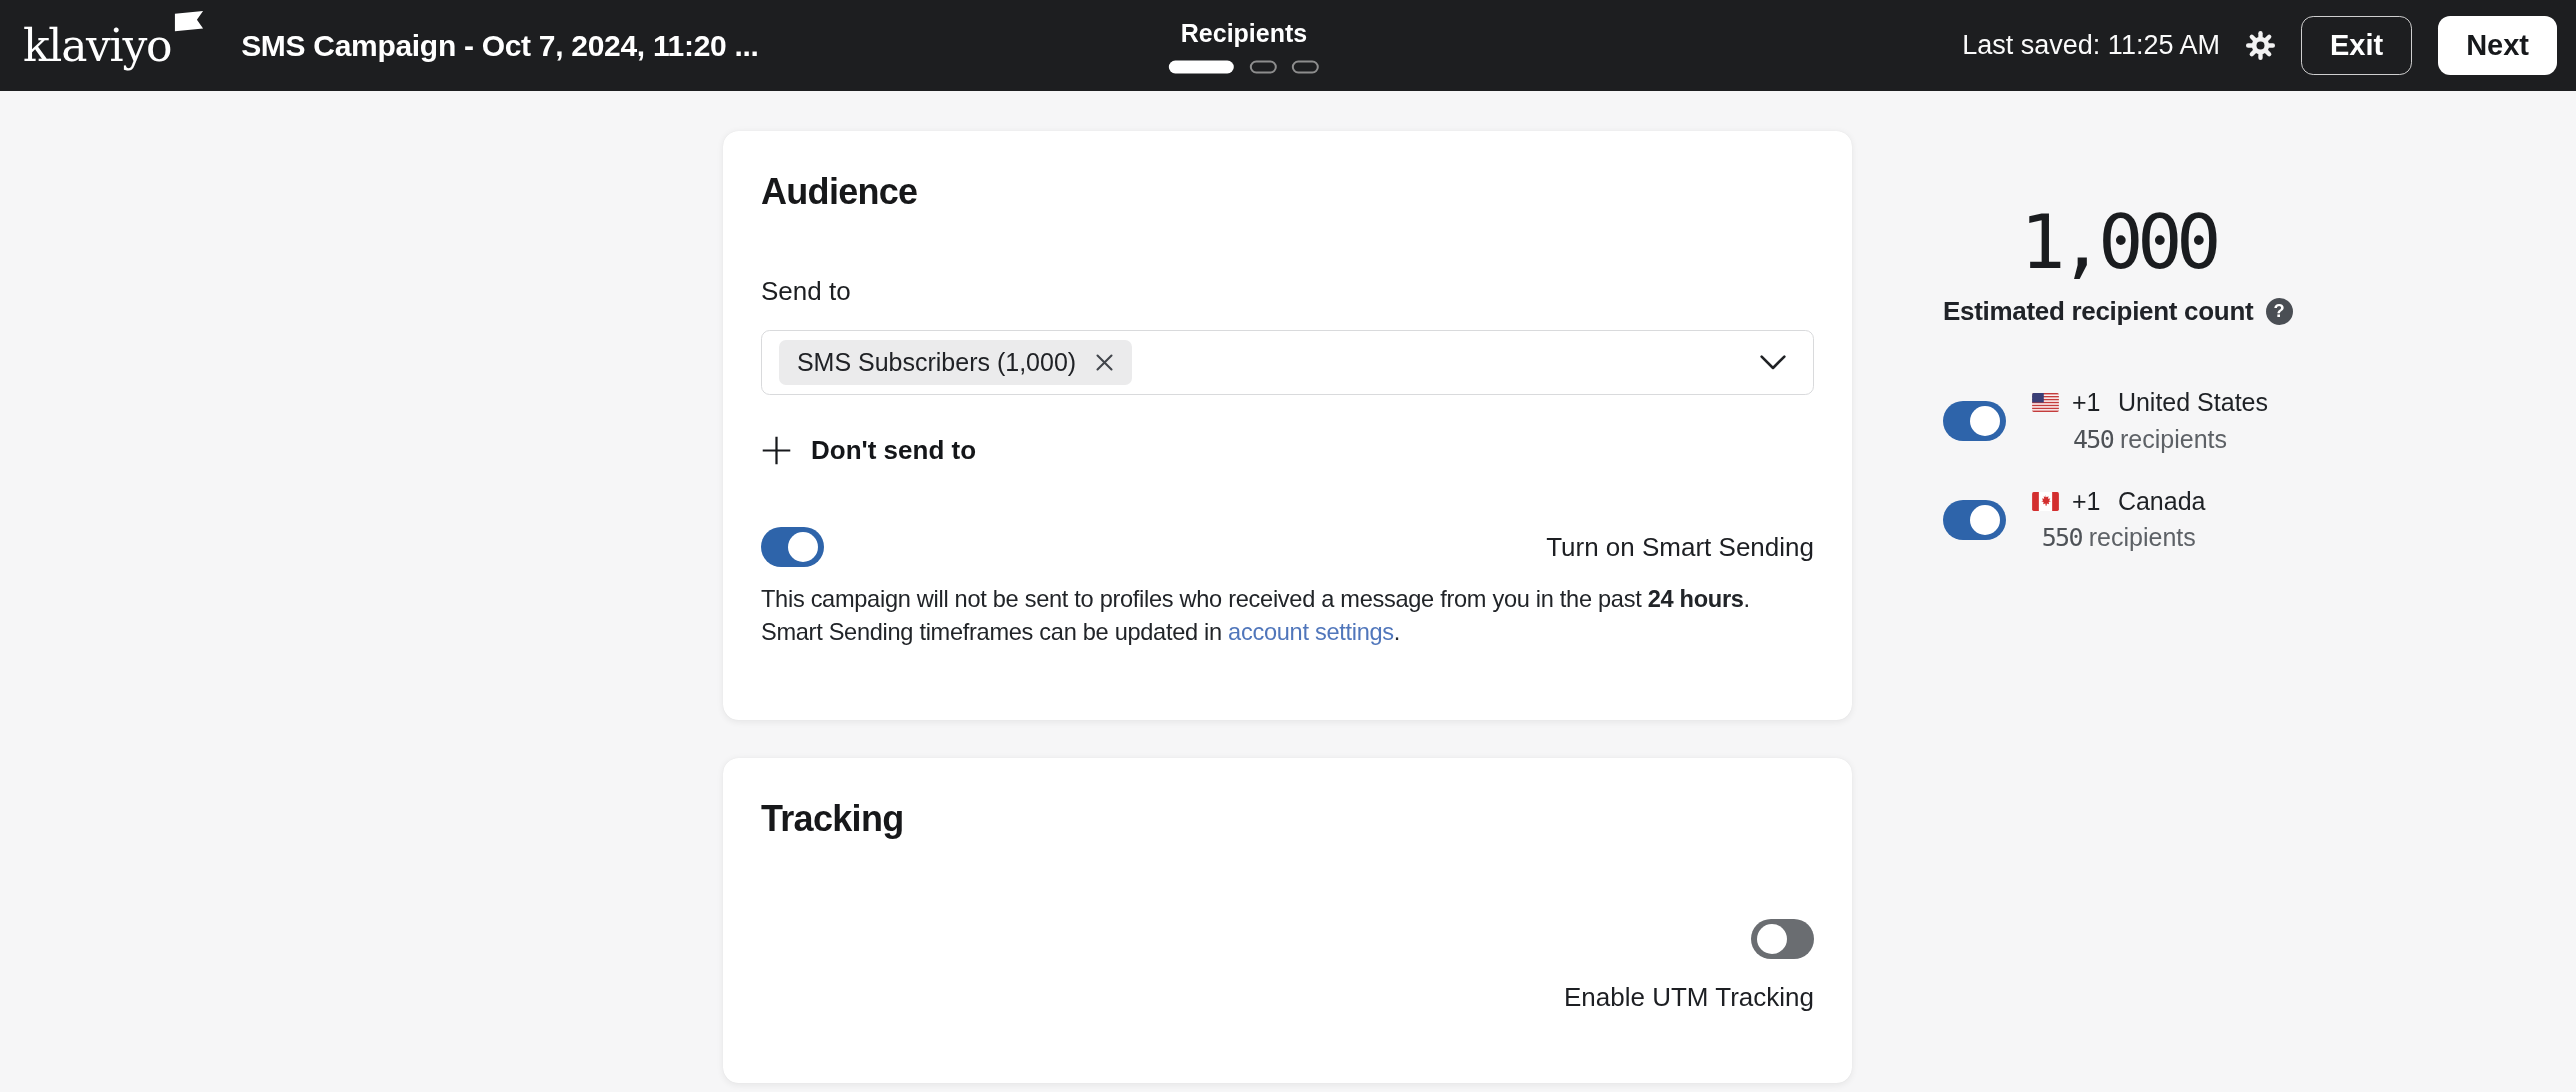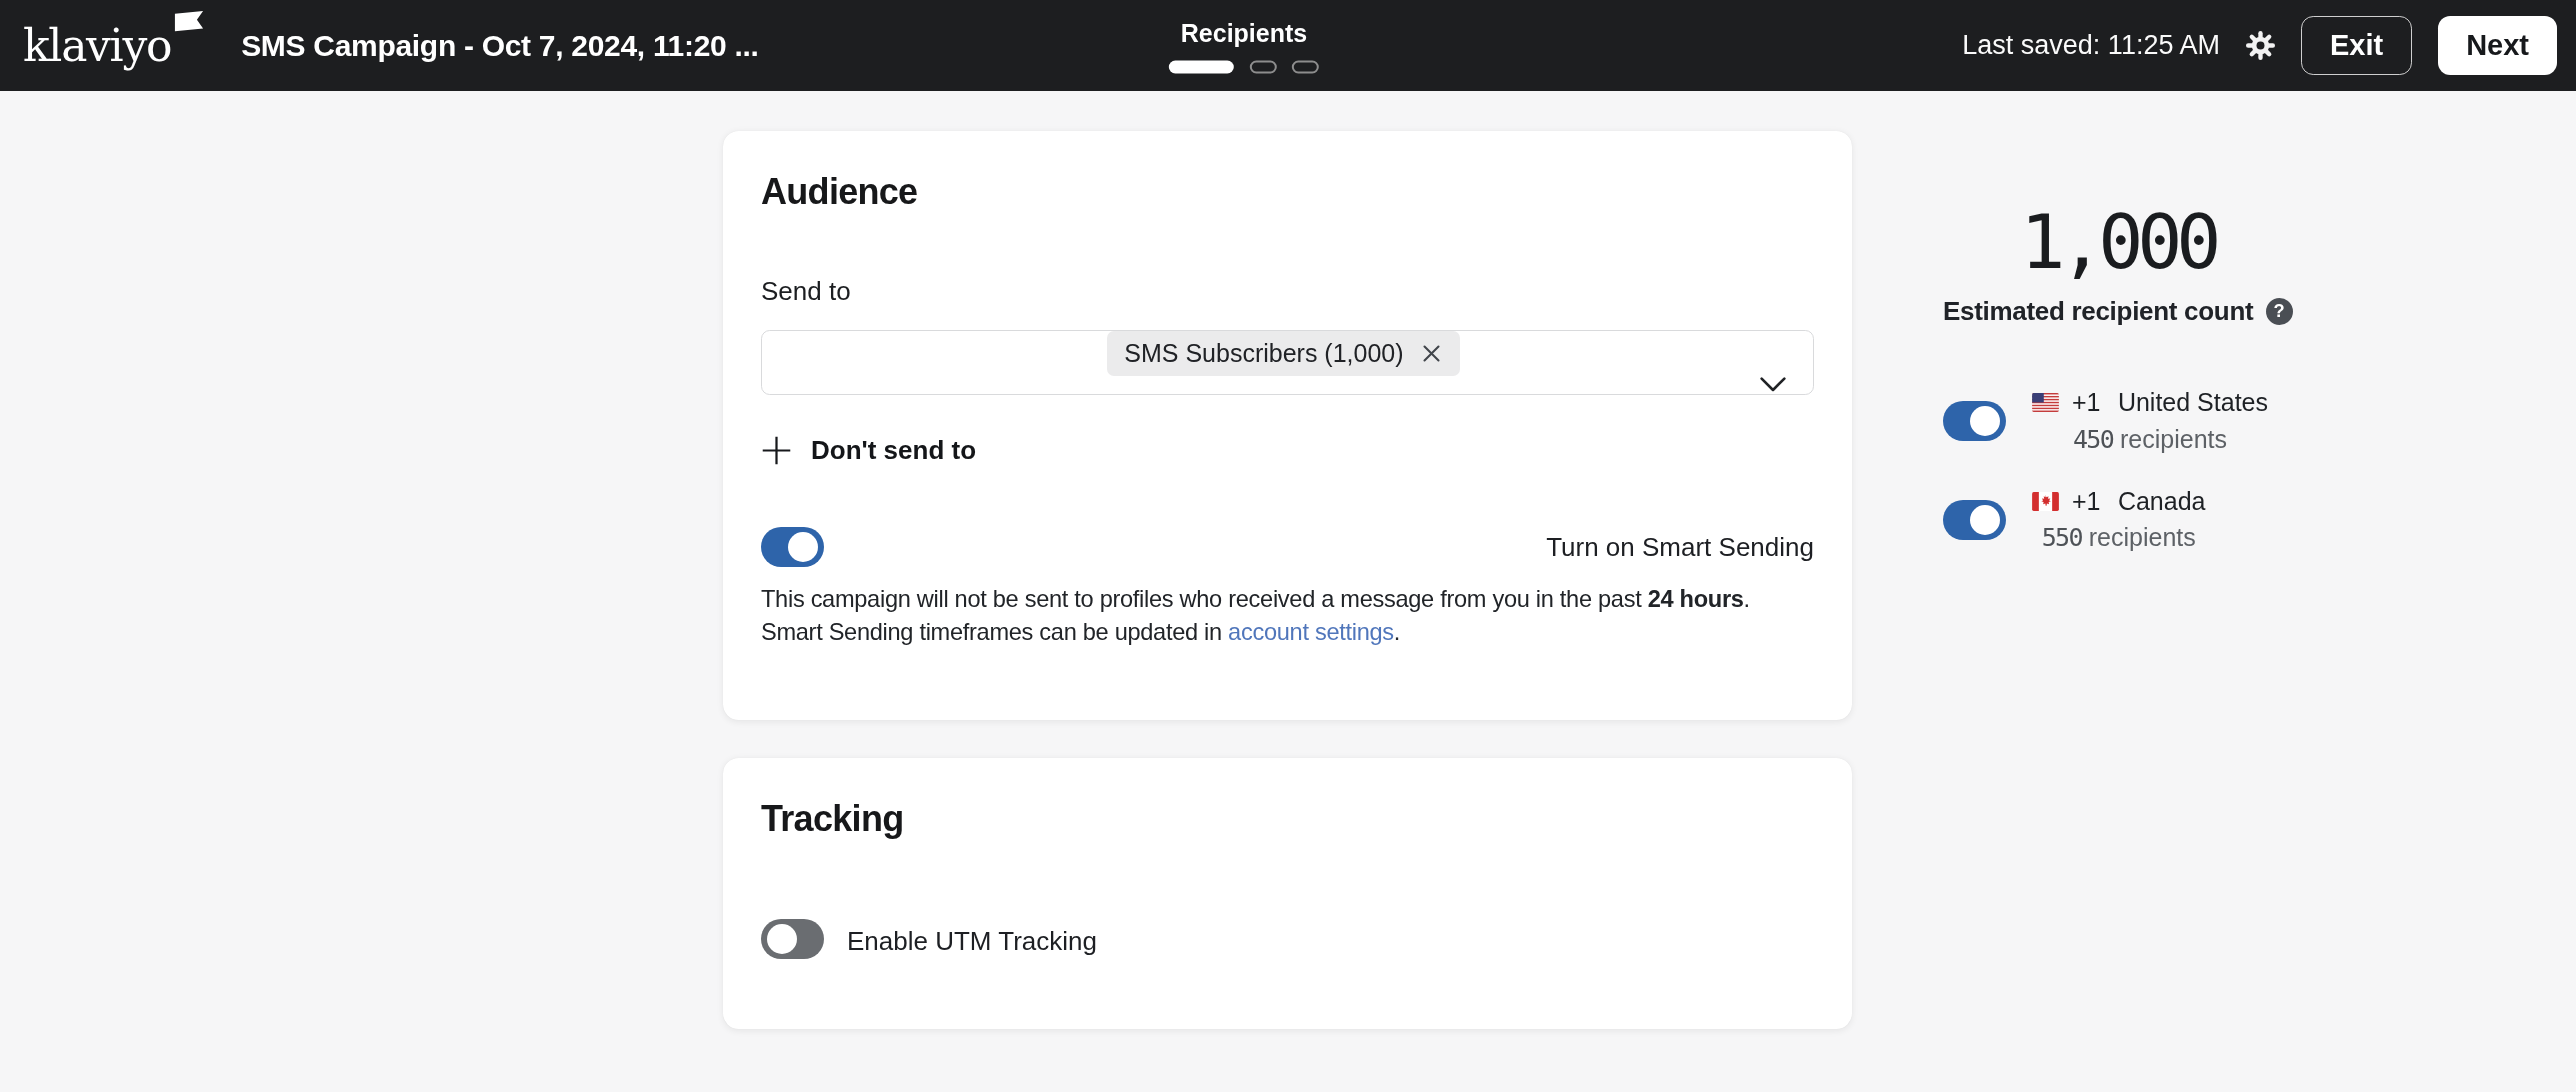--- a/index.html
+++ b/index.html
@@ -83,21 +83,21 @@
   .card h2 {
     font-size: 36px; font-weight: 700;
     letter-spacing: -0.7px; color: #17181a;
   }
   .field-label { display: block; margin-top: 63px; font-size: 26px; color: #1c1e21; }
   .select-box {
     margin-top: 23px; height: 65px;
     border: 1.7px solid #d9dadc; border-radius: 8.7px;
     display: flex; align-items: center;
     padding: 0 26px 0 8.7px;
-    background: #fff; cursor: pointer; flex-direction: column;
+    background: #fff; cursor: pointer;
   }
   .chip {
     background: #ebebec; border-radius: 7px; height: 45px;
     display: inline-flex; align-items: center; gap: 17.5px;
     padding: 0 17.5px; margin-left: 8.7px;
     font-size: 25px; color: #202226; white-space: nowrap;
   }
   .chip-x { display: flex; cursor: pointer; }
   .chevron { margin-left: auto; display: flex; }
   .dont-send {
@@ -125,21 +125,21 @@
   .toggle-label { font-size: 26px; color: #1d1f23; }
   .desc {
     margin-top: 15.7px;
     font-size: 23.6px; line-height: 1.42; letter-spacing: -0.3px;
     color: #212428;
   }
   .desc .line { display: block; white-space: nowrap; }
   .desc b { font-weight: 700; }
   .link { color: #5076bb; text-decoration: none; cursor: pointer; }
 
-  .utm-row { margin-top: 84px; display: flex; align-items: center; gap: 23px; }
+  .utm-row { margin-top: 84px; display: flex; align-items: flex-end; gap: 23px; flex-direction: column; }
   .utm-row .toggle { margin-top: -5.2px; }
   .utm-text .desc { margin-top: 12.2px; }
 
   
   .summary { position: absolute; left: 1943px; top: 114px; text-align: center; }
   .count {
     font-family: "DejaVu Sans Mono", monospace;
     font-size: 75px; letter-spacing: -6.1px; line-height: 1;
     color: #1a1c1f;
   }

